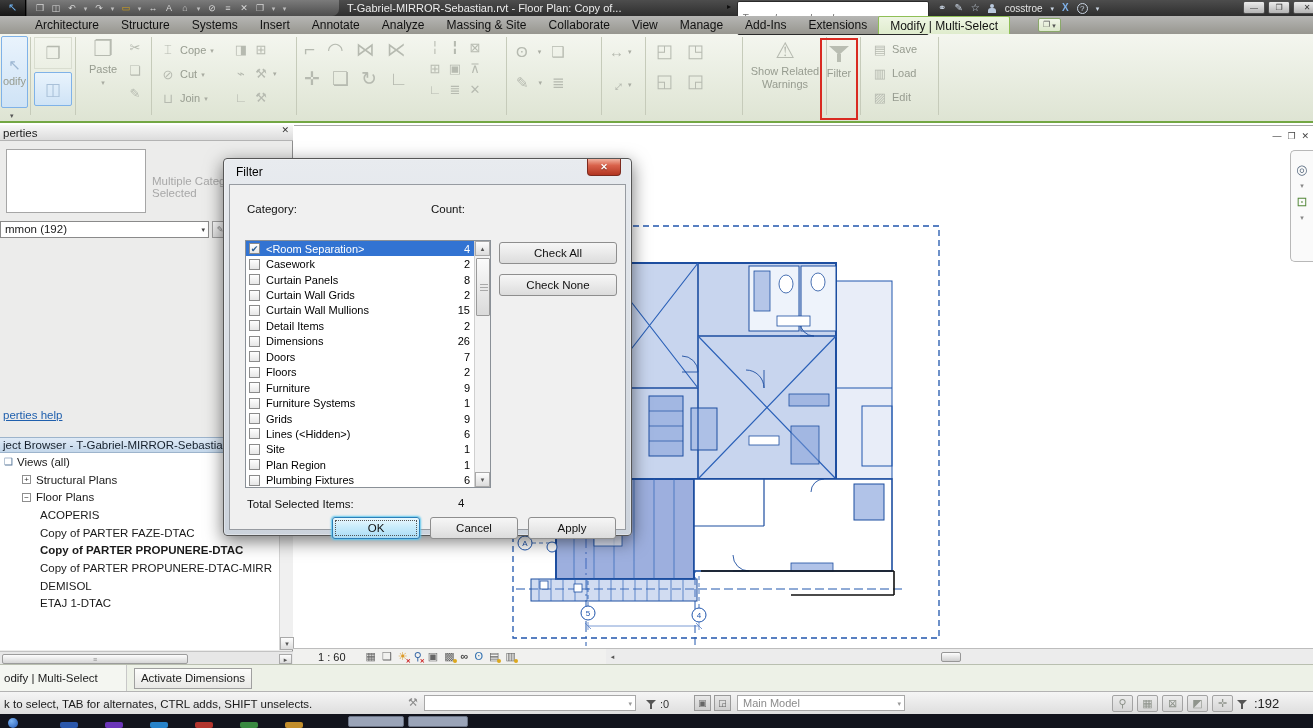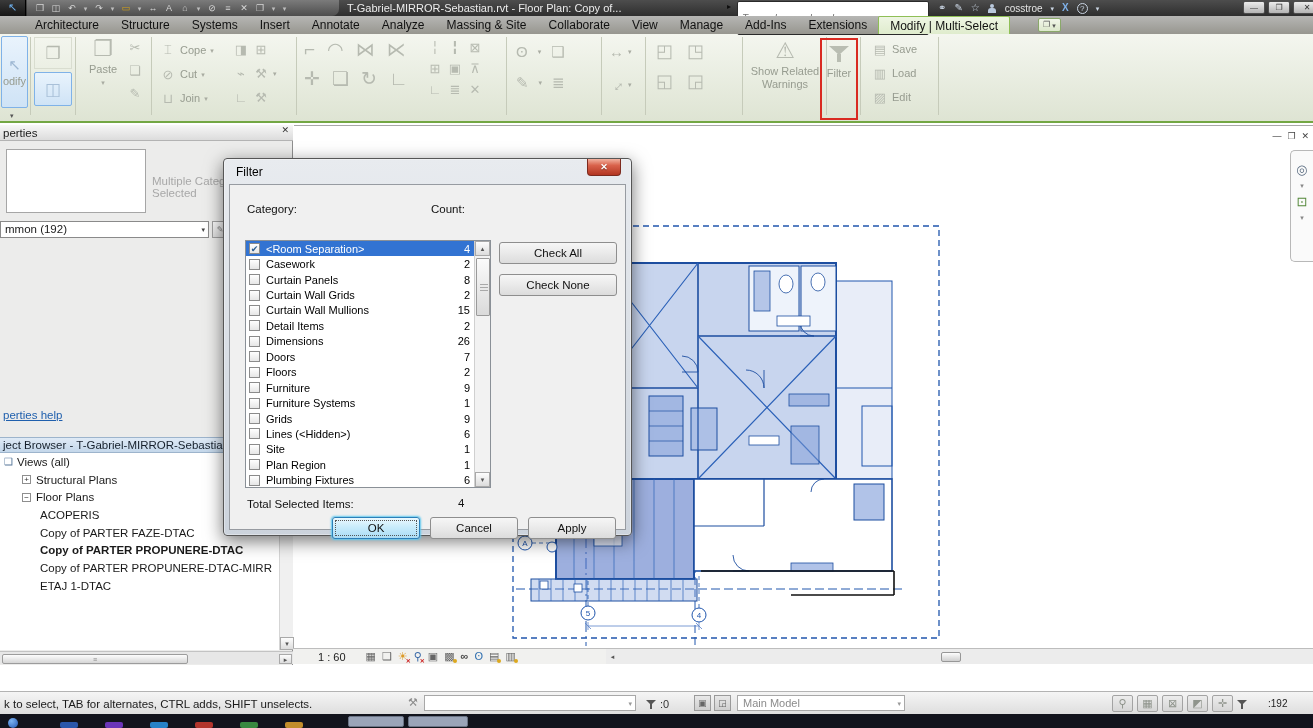--- a/index.html
+++ b/index.html
@@ -97,21 +97,21 @@
 #ob-btn{position:absolute;left:134px;top:3px;width:118px;height:21px;background:linear-gradient(#fdfdfc,#e8e8e5);border:1px solid #a0a0a0;font-size:11.5px;color:#1c1c1c;text-align:center;line-height:19px}
 
 #statusbar{position:absolute;left:0;top:691px;width:1313px;height:23px;background:linear-gradient(#f5f5f5,#dedede);border-top:1px solid #b3b3b3;z-index:3}
 #sb-hint{position:absolute;left:4px;top:6px;font-size:11.5px;color:#1a1a1a}
 #sb-worksets{position:absolute;left:408px;top:5px;font-size:11px;color:#8b8b8b}
 .sb-combo{position:absolute;top:3px;height:16px;background:#fff;border:1px solid #a8a8a8;font-size:11px;color:#8b8b8b;padding:1px 0 0 5px}
 .sb-combo .caret{position:absolute;right:3px;top:4px;font-size:7px;color:#999}
 .sb-sq{position:absolute;top:3px;width:17px;height:16px;background:linear-gradient(#e8e8e8,#cfcfcf);border:1px solid #9a9a9a;font-size:9px;color:#666;text-align:center;line-height:15px}
 #sb-right{position:absolute;left:1112px;top:3px;display:flex;align-items:center;gap:4px}
 #sb-right .tog{width:21px;height:17px;background:linear-gradient(#ececec,#d6d6d6);border:1px solid #a3a3a3;border-radius:2px;font-size:11px;color:#8f948c;text-align:center;line-height:15px}
-#sb-selcount{font-size:10px;color:#222;margin-left:16px}
+#sb-selcount{font-size:13px;color:#222;margin-left:2px}
 #sb-reqcount{position:absolute;left:660px;top:6px;font-size:11px;color:#333}
 
 #taskbar{position:absolute;left:0;top:714px;width:1313px;height:14px;background:#12141d;z-index:3}
 .tb-blob{position:absolute;top:8px;height:6px;width:18px;border-radius:2px;opacity:.85}
 .tb-prev{position:absolute;top:2px;height:11px;background:#9aa4b8;border:1px solid #6b7486;border-radius:2px}
 #tb-orb{position:absolute;left:8px;top:4px;width:10px;height:10px;border-radius:50%;background:radial-gradient(circle at 35% 30%,#7db4f2,#2257b4)}
 
 
 #fdlg{position:absolute;left:223px;top:158px;width:409px;height:378px;background:linear-gradient(#e8ebef,#ccd3dc);border:1px solid #565656;border-radius:4px;box-shadow:0 5px 18px rgba(0,0,0,.55),0 0 0 1px rgba(255,255,255,.35) inset;z-index:50}
 #fdlg-title{position:absolute;left:12px;top:6px;font-size:12px;color:#000}
@@ -400,20 +400,24 @@
         <div class="trow">
           <span class="tsp" style="width: 40px;"></span>
           <span class="tlabel bold">Copy of PARTER PROPUNERE-DTAC</span>
         </div>
         <div class="trow">
           <span class="tsp" style="width: 40px;"></span>
           <span class="tlabel">Copy of PARTER PROPUNERE-DTAC-MIRR</span>
         </div>
         <div class="trow">
           <span class="tsp" style="width: 40px;"></span>
+          <span class="tlabel">DEMISOL</span>
+        </div>
+        <div class="trow">
+          <span class="tsp" style="width: 40px;"></span>
           <span class="tlabel">ETAJ 1-DTAC</span>
         </div>
       </div>
     <div id="pb-vscroll">
       <div class="arr" style="top:0"><span class="ico">▴</span></div>
       <div class="arr" style="bottom:0"><span class="ico">▾</span></div>
     </div>
     <div id="pb-hscroll">
       <div id="pb-hthumb"><span class="ico">≡</span></div>
       <div id="pb-harr"><span class="ico">▸</span></div>
@@ -514,20 +518,24 @@
     <span class="ico" style="font-weight:bold;color:#444">∞</span>
     <span class="ico" style="color:#2f6fb0">ʘ</span>
     <span class="ico golddot">▤</span>
     <span class="ico golddot">▥</span>
   </div>
   <div id="hscroll">
     <div id="hscroll-left"><span class="ico">◂</span></div>
     <div id="hthumb"></div>
   </div>
 
+  <div id="optionsbar">
+    <div id="ob-left">odify | Multi-Select</div>
+    <div id="ob-btn">Activate Dimensions</div>
+  </div>
 
   <div id="statusbar">
     <div id="sb-hint">k to select, TAB for alternates, CTRL adds, SHIFT unselects.</div>
     <span id="sb-worksets" class="ico">⚒</span>
     <div class="sb-combo" style="left:424px;width:212px">
         <span class="ico caret">▾</span>
       </div>
     <span class="funnel mini" style="position:absolute;left:646px;top:6px"></span>
     <div id="sb-reqcount">:0</div>
     <div class="sb-sq" style="left:694px"><span class="ico">▣</span></div>

